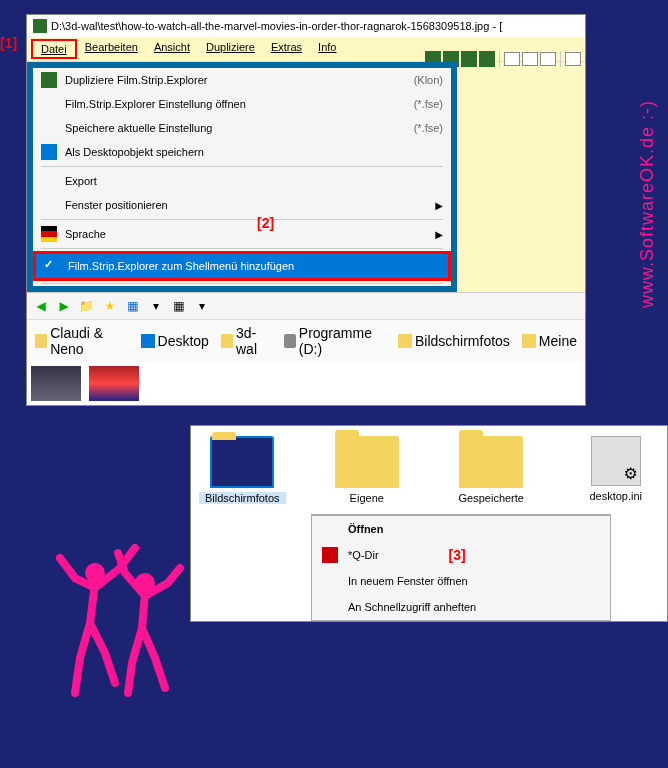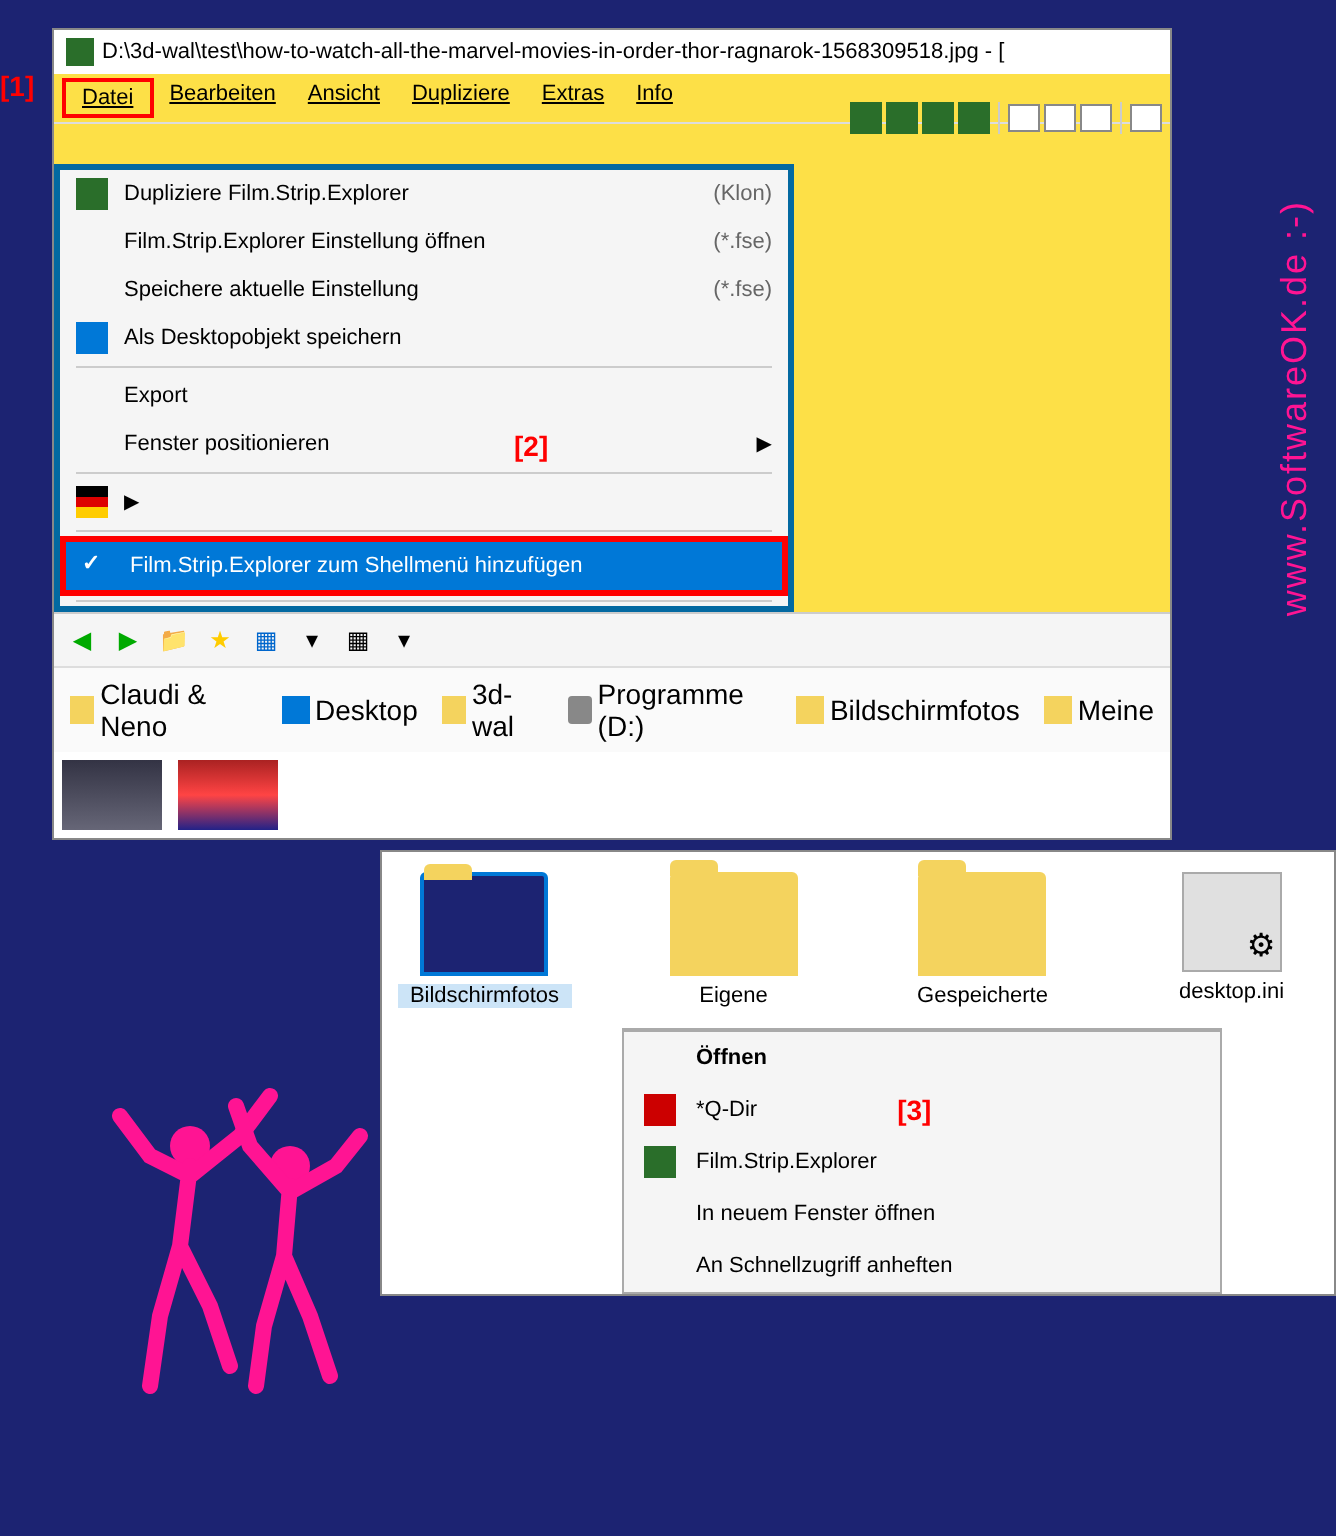--- a/index.html
+++ b/index.html
@@ -3,35 +3,35 @@
   <meta charset="utf-8">
   <style>
     * { margin: 0; padding: 0; box-sizing: border-box; font-family: "Segoe UI", Tahoma, sans-serif; }
     body { width: 668px; height: 768px; background: #1c2372; position: relative; overflow: hidden; }
     
     .watermark { position: absolute; right: 10px; top: 100px; color: #ff1493; font-size: 18px; writing-mode: vertical-rl; transform: rotate(180deg); letter-spacing: 1px; }
     
     .dancers { position: absolute; left: 50px; bottom: 60px; color: #ff1493; }
     
     
-    .window1 { position: absolute; top: 14px; left: 26px; width: 560px; background: #fde047; border: 1px solid #888; }
+    .window1 { position: absolute; top: 14px; left: 26px; width: 560px; background: #fef9c3; border: 1px solid #888; }
     .titlebar { background: #fff; padding: 4px 6px; font-size: 11px; display: flex; align-items: center; gap: 4px; }
     .title-icon { width: 14px; height: 14px; background: #2a6e2a; display: inline-block; }
     .menubar { display: flex; padding: 2px 4px; font-size: 11px; border-bottom: 1px solid #ddd; }
     .menubar-item { padding: 2px 8px; cursor: default; text-decoration: underline; }
     .menubar-item.active { border: 2px solid red; }
     .annotation-1 { position: absolute; left: 0px; top: 35px; color: red; font-weight: bold; font-size: 14px; z-index: 10; }
     
     .toolbar-icons { position: absolute; right: 4px; top: 36px; display: flex; gap: 2px; align-items: center; }
     .tb-icon { width: 16px; height: 16px; background: #2a6e2a; }
     .tb-sep { width: 1px; height: 16px; background: #ccc; margin: 0 2px; }
     .tb-btn { width: 16px; height: 14px; border: 1px solid #888; background: #fff; }
     
     
-    .dropdown { background: #f5f5f5; border: 3px solid #0369a1; font-size: 11px; width: 370px; margin-top: 20px; }
+    .dropdown { background: #f5f5f5; border: 6px solid #0369a1; font-size: 11px; width: 430px; }
     .dd-item { display: flex; align-items: center; padding: 4px 8px; gap: 8px; }
     .dd-item.sel { background: #0078d7; color: #fff; border: 3px solid red; }
     .dd-icon { width: 16px; height: 16px; flex-shrink: 0; }
     .dd-label { flex: 1; }
     .dd-shortcut { color: #666; text-align: center; }
     .dd-sep { height: 1px; background: #ccc; margin: 2px 8px; }
     .dd-arrow { font-size: 10px; }
     .annotation-2 { position: absolute; left: 230px; top: 200px; color: red; font-weight: bold; font-size: 14px; z-index: 10; }
     .check-icon { color: #fff; font-weight: bold; }
     
@@ -147,20 +147,21 @@
         <span class="dd-label">Export</span>
       </div>
       <div class="dd-item">
         <span class="dd-icon"></span>
         <span class="dd-label">Fenster positionieren</span>
         <span class="dd-arrow">▶</span>
       </div>
       <div class="dd-sep"></div>
       <div class="dd-item">
         <span class="dd-icon" style="background:linear-gradient(#000 33%,#d00 33% 66%,#fc0 66%)"></span>
+        <span class="dd-label">Sprache</span>
         <span class="dd-arrow">▶</span>
       </div>
       <div class="dd-sep"></div>
       <div class="dd-item sel">
         <span class="dd-icon check-icon">✓</span>
         <span class="dd-label">Film.Strip.Explorer zum Shellmenü hinzufügen</span>
       </div>
       <div class="dd-sep"></div>
     </div>
   </div>
@@ -233,24 +234,20 @@
     <div class="ctx-item bold">
       <span class="ctx-icon"></span>
       <span>Öffnen</span>
     </div>
     <div class="ctx-item">
       <span class="ctx-icon red-icon"></span>
       <span>*Q-Dir</span>
       <span class="annotation-3">[3]</span>
     </div>
     <div class="ctx-item">
-      <span class="ctx-icon green-icon"></span>
-      <span>Film.Strip.Explorer</span>
-    </div>
-    <div class="ctx-item">
       <span class="ctx-icon"></span>
       <span>In neuem Fenster öffnen</span>
     </div>
     <div class="ctx-item">
       <span class="ctx-icon"></span>
       <span>An Schnellzugriff anheften</span>
     </div>
   </div>
 </div>
 

